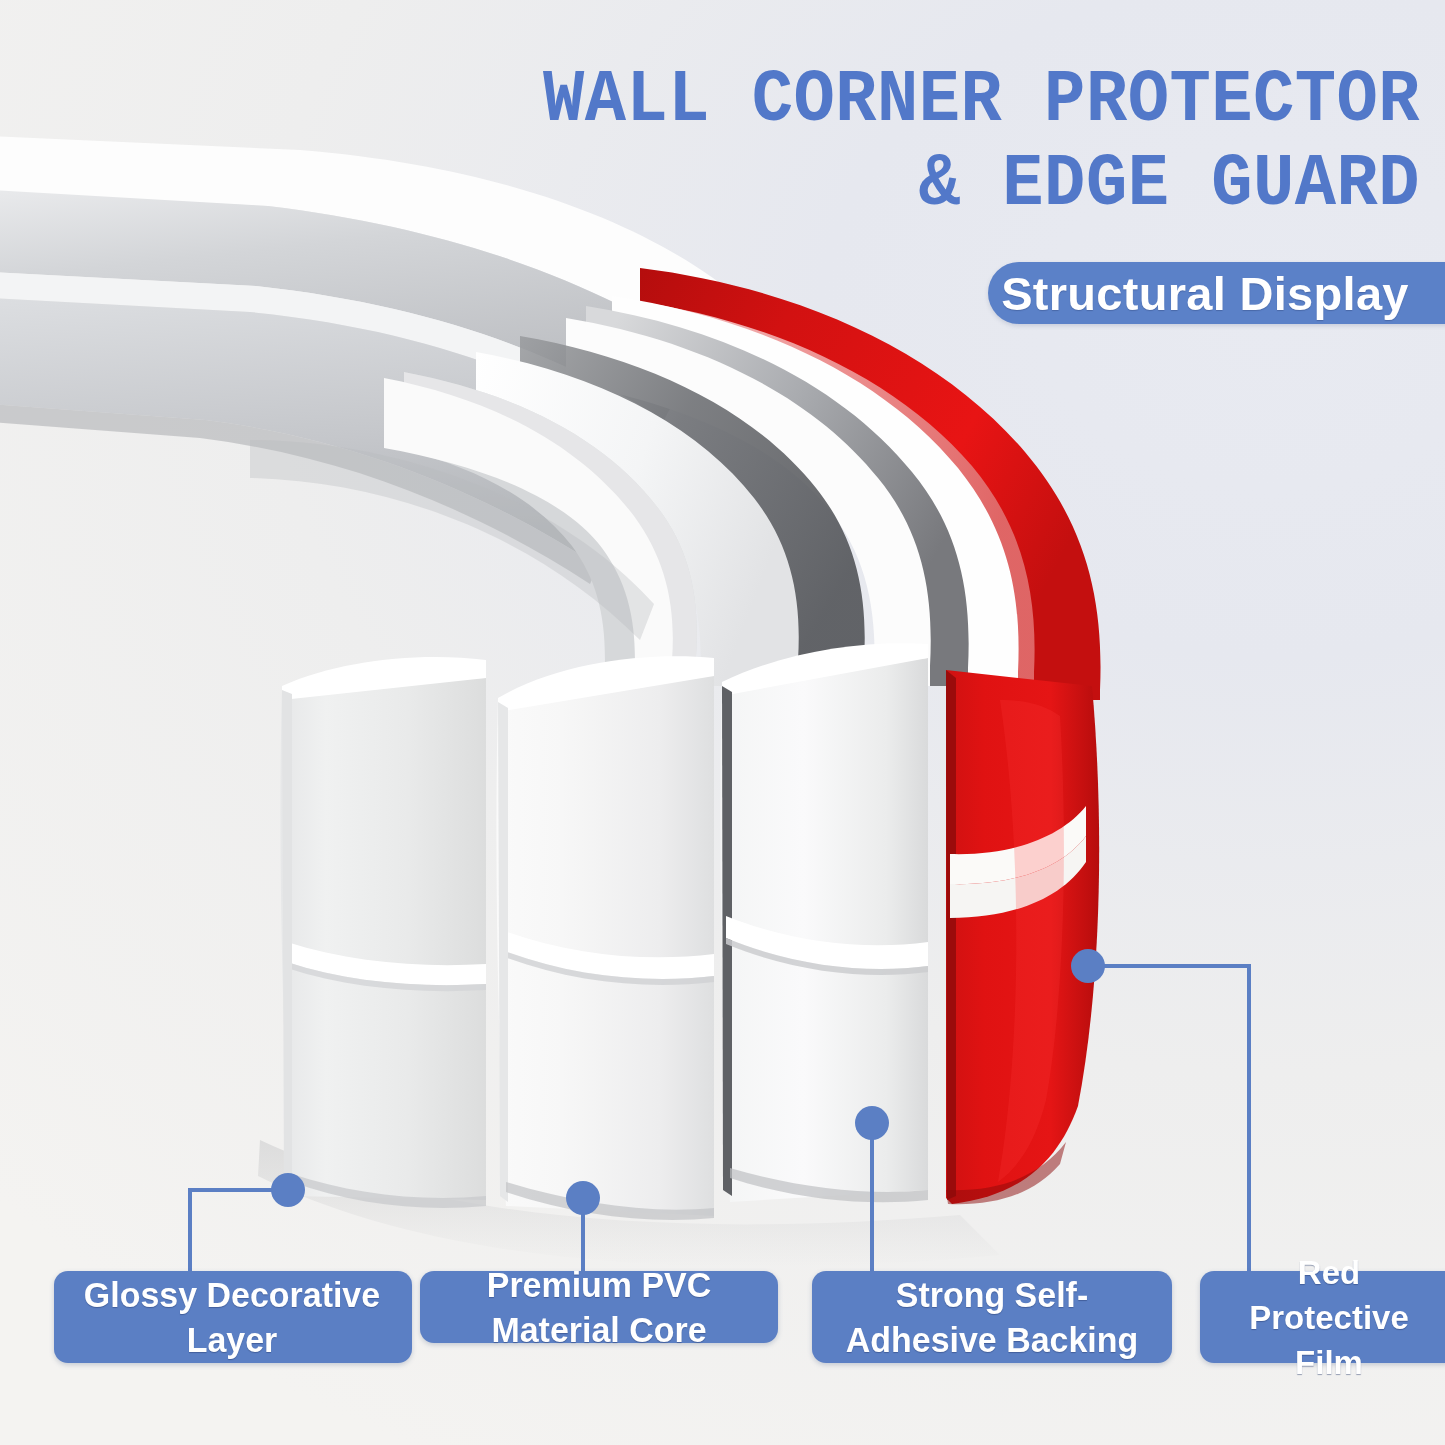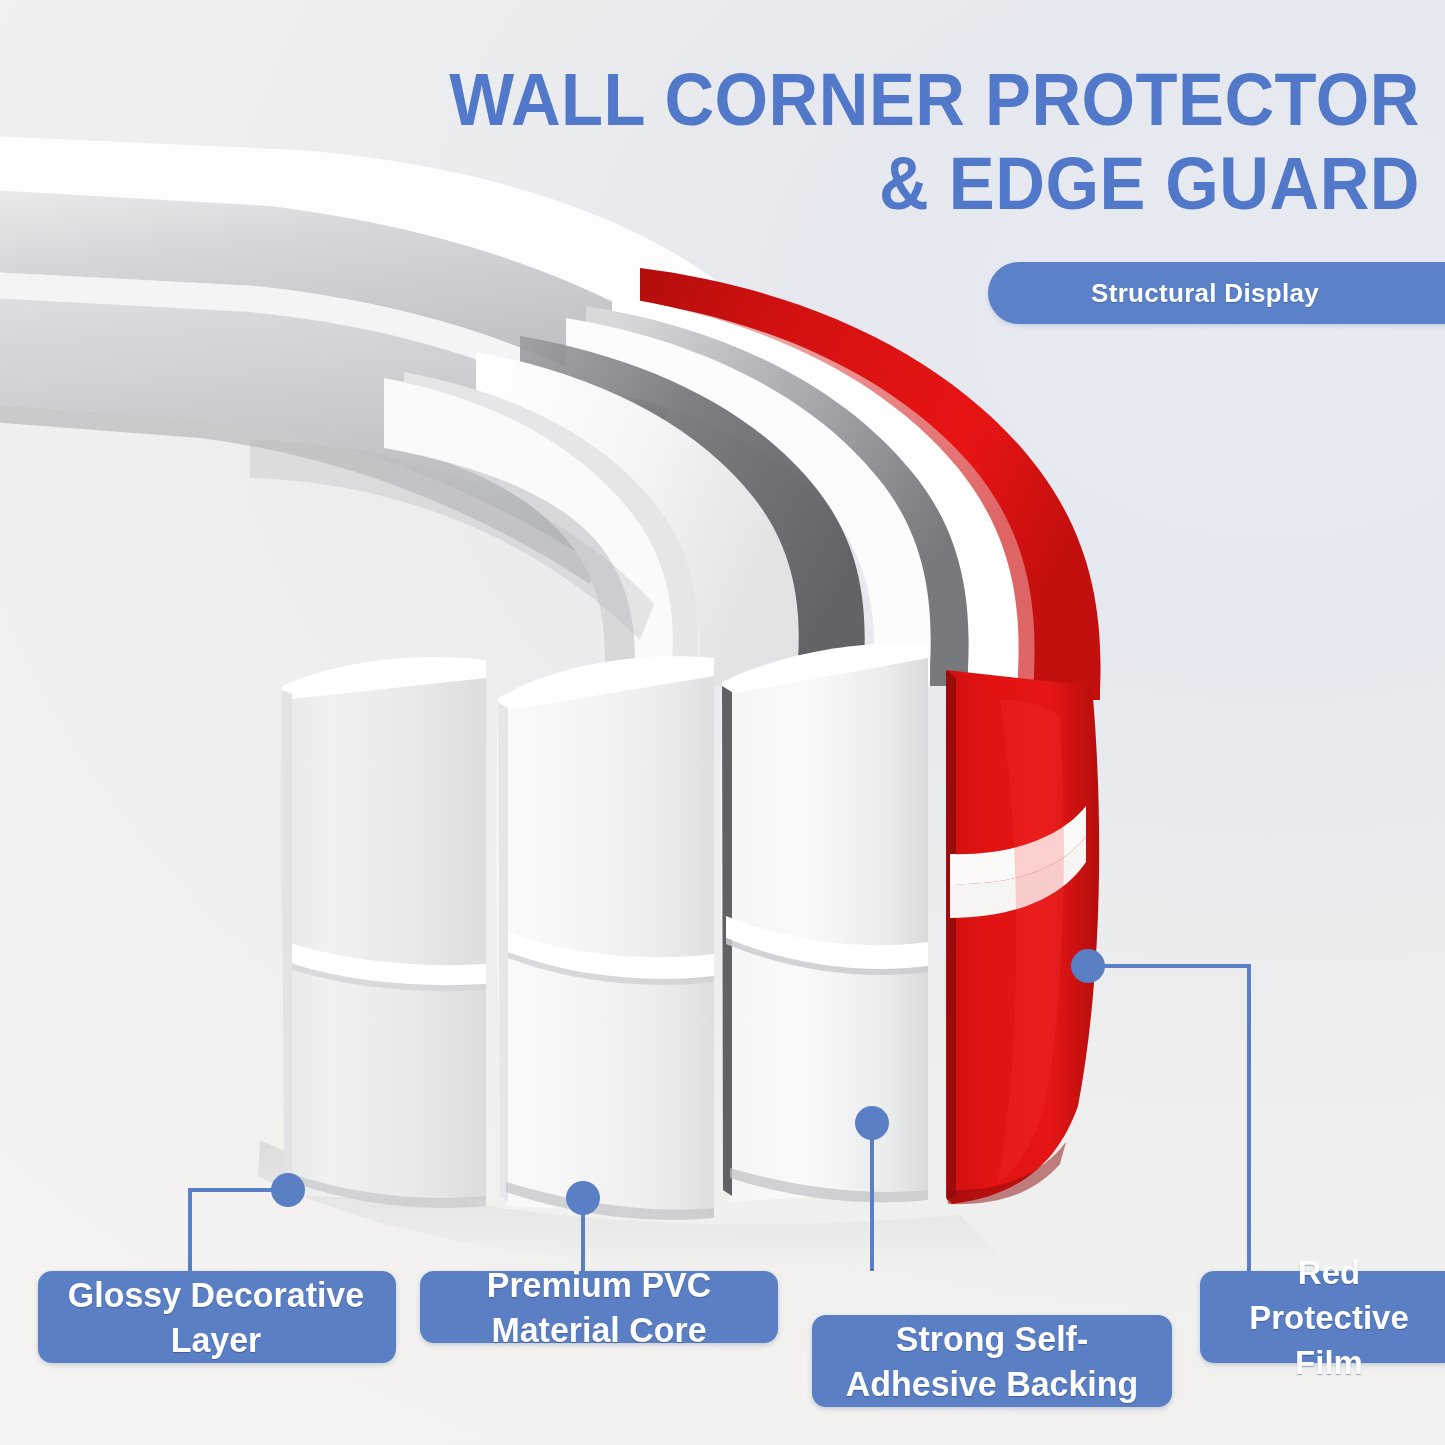--- a/index.html
+++ b/index.html
@@ -18,20 +18,21 @@
     overflow:hidden;
   }
   #artwork{position:absolute;inset:0;width:1445px;height:1445px;}
 
   
   .title-wrap{
     position:absolute;
     left:255px; top:58px; width:1165px;
     text-align:right;
     pointer-events:none;
+    font-family:Liberation Mono, monospace;
   }
   .title-line{
     display:block;
     color:#5278c9;
     font-weight:bold;
     font-size:74px;
     line-height:84px;
     letter-spacing:0.5px;
     transform:scaleX(0.93);
     transform-origin:right center;
@@ -43,21 +44,21 @@
     position:absolute;
     left:988px; top:262px;
     width:470px; height:62px;
     background:#5b81c8;
     border-radius:31px 0 0 31px;
     box-shadow:0 2px 4px rgba(90,110,150,.22);
     display:flex;align-items:center;justify-content:center;
   }
   .badge span{
     color:#ffffff;
-    font-size:26px;
+    font-size:47px;
     font-weight:bold;
     letter-spacing:.3px;
     padding-right:36px;
     text-shadow:0 1px 1px rgba(40,60,110,.35);
     white-space:nowrap;
   }
 
   
   .callout{
     position:absolute;
@@ -70,23 +71,23 @@
     padding:6px 10px;
   }
   .callout span{
     color:#ffffff;
     font-weight:bold;
     font-size:35px;
     line-height:45px;
     text-shadow:0 1px 1px rgba(35,55,105,.45);
     transform:scaleX(0.97);
   }
-  #callout-1{left:38px;  top:1271px; width:358px; height:92px;padding-left:8px;}
+  #callout-1{left:54px;  top:1271px; width:358px; height:92px;padding-left:8px;}
   #callout-2{left:420px; top:1271px; width:358px; height:72px;}
-  #callout-3{left:812px; top:1271px; width:360px; height:92px;margin-top:44px;}
+  #callout-3{left:812px; top:1271px; width:360px; height:92px;}
   #callout-4{left:1200px;top:1271px; width:258px; height:92px;}
   #callout-4 span{font-size:34px;}
 </style>
 </head>
 <body>
 
 <div id="stage">
 
   <svg id="artwork" viewBox="0 0 1445 1445" preserveAspectRatio="none" xmlns="http://www.w3.org/2000/svg">
     <defs>

